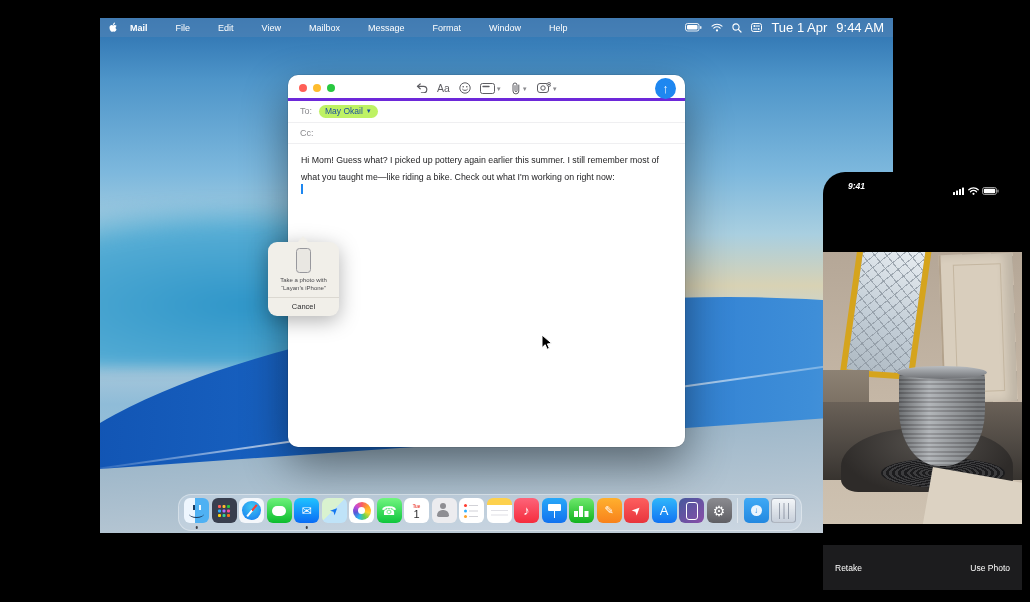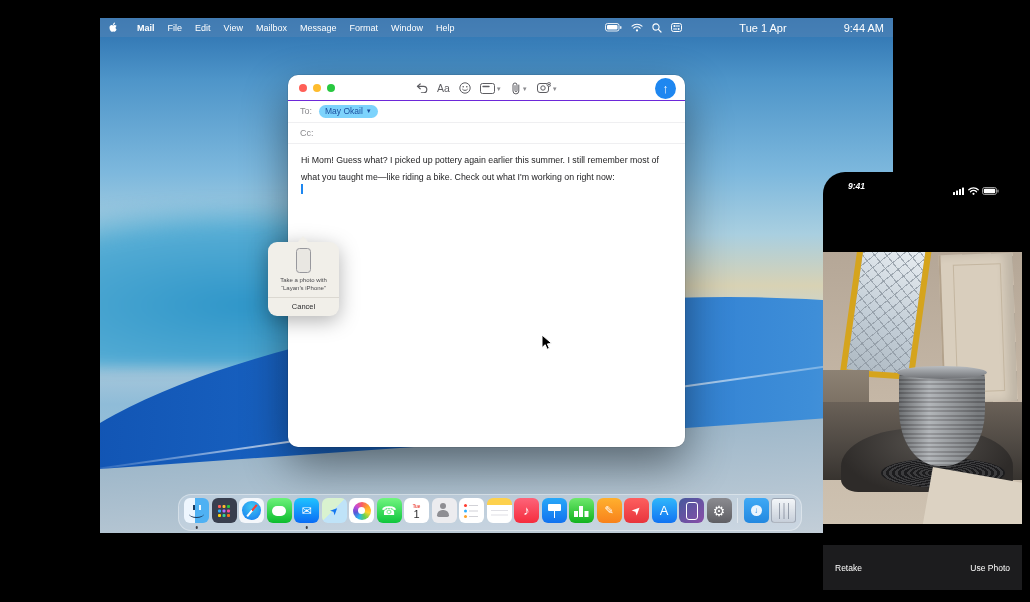--- a/index.html
+++ b/index.html
@@ -16,44 +16,44 @@
     background:linear-gradient(100deg,#0f4fae 0%,#1c6ac9 40%,#3e8ed8 75%,#7fb0dc 100%);
     border-radius:45% 55% 40% 60%/100% 100% 0 0;transform:rotate(-7deg);}
   .waveline{position:absolute;left:-5%;top:76%;width:115%;height:2px;background:linear-gradient(90deg,transparent,rgba(255,255,255,.85) 30%,rgba(255,255,255,.6) 70%,transparent);transform:rotate(-8deg);}
   .wave3{position:absolute;left:-5%;bottom:-6%;width:115%;height:24%;
     background:linear-gradient(180deg,#9fb8ca,#c6d0d9);transform:rotate(-4deg);}
 
   
   .menubar{position:absolute;left:0;top:0;width:100%;height:19px;z-index:30;
     background:rgba(80,130,180,.62);display:flex;align-items:center;padding:0 9px;color:#fff;font-size:9px;}
   .menubar .apple{display:flex;align-items:center;margin-right:4px;}
-  .mitems{display:flex;gap:13px;margin-left:15px;}
+  .mitems{display:flex;gap:28px;margin-left:8px;}
   .mitem{cursor:default;}
   .mitem.active{font-weight:700;}
   .mright{margin-left:auto;display:flex;align-items:center;gap:9px;}
-  .mright .mtxt{font-size:11px;margin-left:48px;}
+  .mright .mtxt{font-size:13px;}
   .sicon{display:flex;align-items:center;}
 
   
   .mailwin{position:absolute;left:188px;top:57px;width:397px;height:372px;background:#fff;border-radius:10px;
     box-shadow:0 18px 45px rgba(0,0,0,.45),0 0 0 .5px rgba(0,0,0,.15);z-index:10;}
-  .wtoolbar{position:relative;height:26px;border-bottom:1px solid #6d28d9;}
+  .wtoolbar{position:relative;height:26px;border-bottom:3px solid #6d28d9;}
   .tlights{position:absolute;left:11px;top:9px;display:flex;gap:6px;}
   .tl{width:8px;height:8px;border-radius:50%;}
   .ticons{position:absolute;left:128px;top:0;height:26px;display:flex;align-items:center;gap:9px;color:#5d5d62;}
   .tico{display:flex;align-items:center;gap:1px;font-size:10px;color:#5d5d62;}
   .tico svg{display:block;}
   .chev{font-size:6px;color:#8a8a8e;transform:translateY(1px);}
   .sendbtn{position:absolute;right:9px;top:3px;width:21px;height:21px;border-radius:50%;background:#1e87f0;
     color:#fff;display:flex;align-items:center;justify-content:center;font-size:13px;line-height:1;}
   .fieldrow{display:flex;align-items:center;height:21.5px;padding:0 12px;border-bottom:1px solid #efeff1;font-size:9px;}
   .flabel{color:#8a8a8e;margin-right:7px;min-width:0;}
   .fvalue{color:#1c1c1e;}
   .fvalue.strong{font-weight:600;}
-  .token{background:#7dd3fc;color:#1b4f9e;border-radius:8px;padding:1.5px 6px;font-size:8.5px;display:flex;align-items:center;gap:3px;}
+  .token{background:#bef264;color:#1b4f9e;border-radius:8px;padding:1.5px 6px;font-size:8.5px;display:flex;align-items:center;gap:3px;}
   .token .tchev{font-size:6px;color:#1b4f9e;}
   .mailbody{position:relative;padding:8px 13px;font-size:8.8px;line-height:17px;color:#1c1c1e;}
   .caret{position:absolute;left:13px;top:40px;width:1.5px;height:9.5px;background:#1e87f0;}
 
   
   .popup{position:absolute;left:168px;top:218px;width:71px;z-index:20;filter:drop-shadow(0 5px 10px rgba(0,0,0,.3));}
   .ptail{width:0;height:0;margin-left:30px;border-left:5px solid transparent;border-right:5px solid transparent;border-bottom:6px solid #f1efe9;}
   .pcard{background:#f1efe9;border-radius:9px;padding-top:6px;text-align:center;}
   .piphone{width:15px;height:25px;margin:0 auto 4px;border:1.5px solid #98989d;border-radius:3.5px;background:#e9e7e2;}
   .ptext{font-size:6px;line-height:7.5px;color:#4a4a4d;padding:0 3px;}

